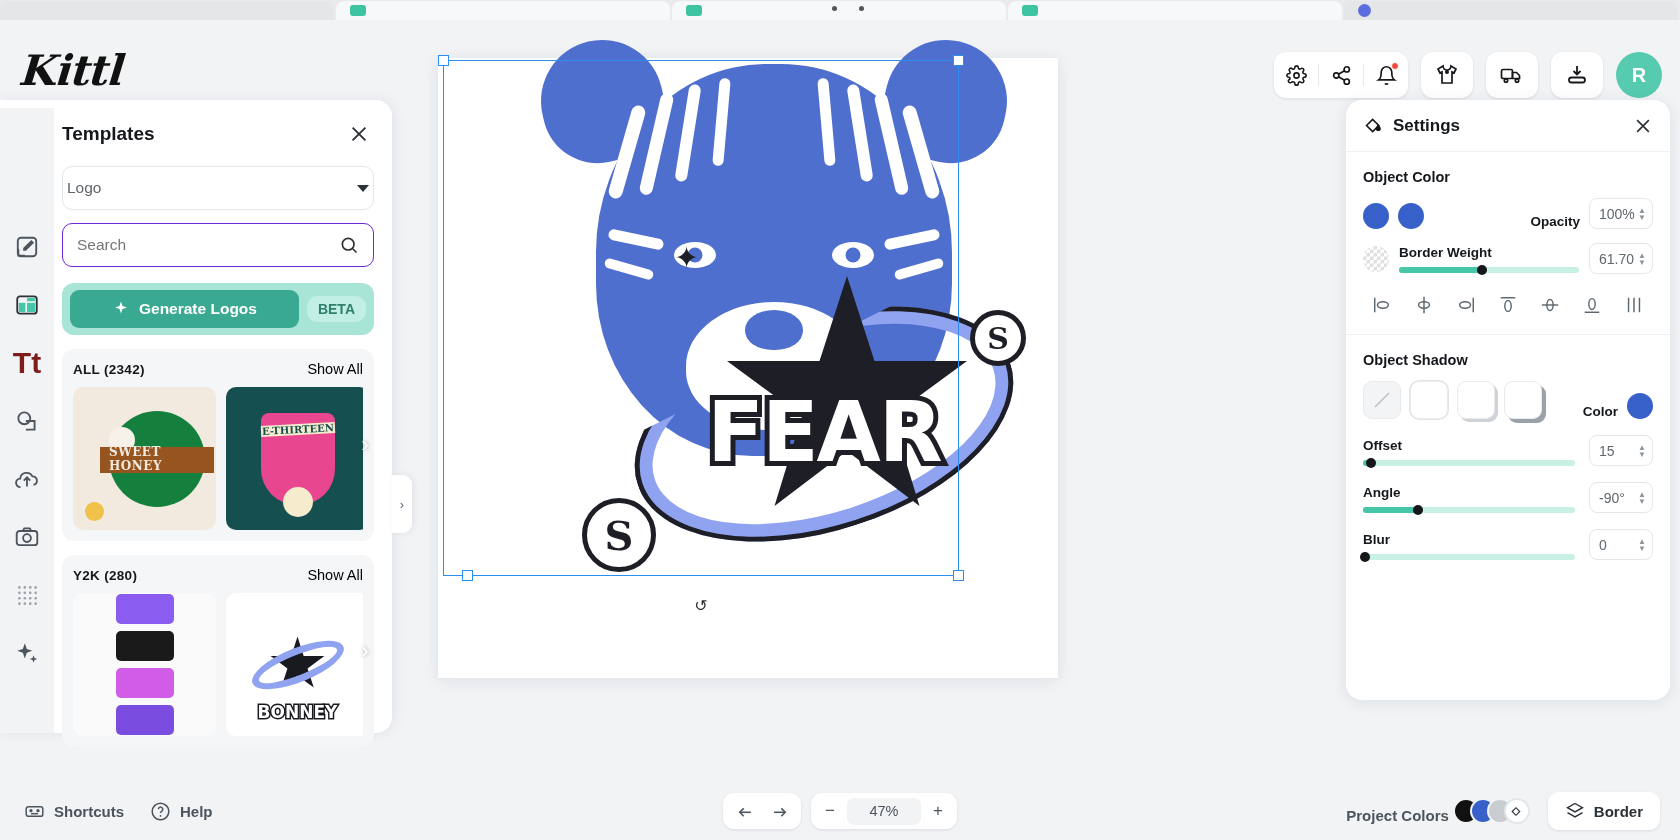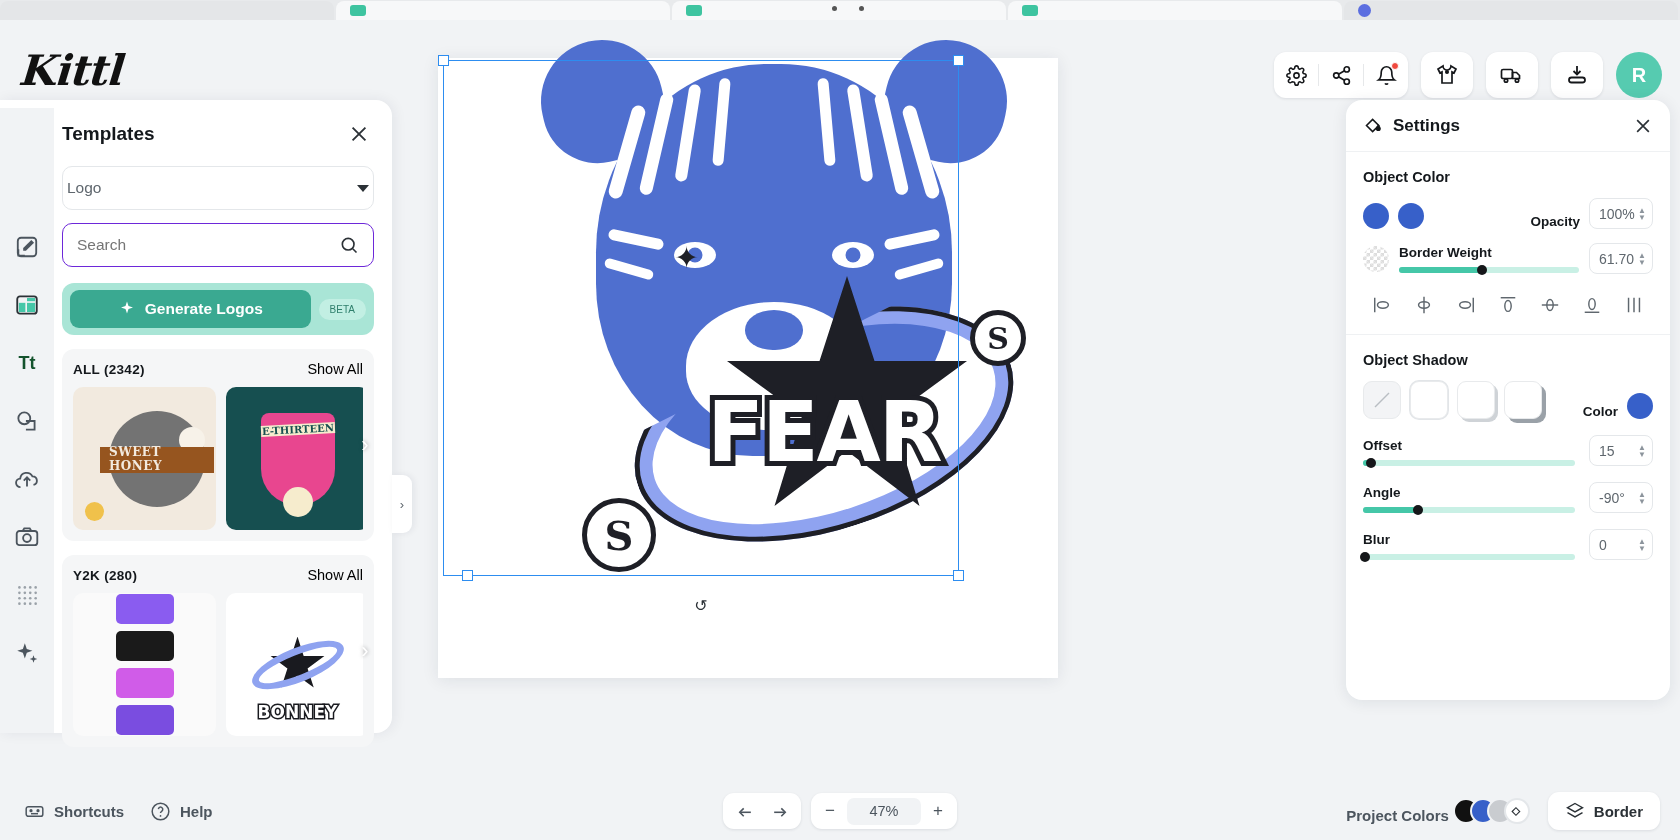--- a/index.html
+++ b/index.html
@@ -57,39 +57,39 @@
   .select-box { margin:17px 4px 0 4px; height:44px; border:1px solid #e4e7ea; border-radius:10px; display:flex;
                 align-items:center; padding:0 4px; justify-content:space-between; font-size:15.5px; color:#5f676e; cursor:pointer;}
   .caret { width:0;height:0;border-left:6px solid transparent;border-right:6px solid transparent;border-top:7px solid #2b3136;}
   .search-box { margin:13px 4px 0 4px; height:44px; border:1px solid #6d28d9; border-radius:10px; display:flex;
                 align-items:center; padding:0 14px; justify-content:space-between; cursor:text;}
   .search-box input { border:0; outline:0; font-size:15.5px; color:#5f676e; width:250px; font-family:inherit; background:transparent;}
   .gen-wrap { margin:16px 4px 0 4px; background:#a9e5d6; border-radius:12px; height:52px; display:flex;
               align-items:center; padding:0 8px; gap:8px; }
   .gen-btn { flex:1; height:38px; background:#3aa991; border-radius:9px; color:#fff; font-size:15.5px; font-weight:700;
              display:flex; align-items:center; justify-content:center; gap:9px; cursor:pointer; }
-  .beta { background:#c2efe3; color:#2f7f6c; font-size:10px; font-weight:400; border-radius:11px; padding:5px 11px; }
+  .beta { background:#c2efe3; color:#2f7f6c; font-size:14px; font-weight:700; border-radius:11px; padding:5px 11px; }
 
   .sect { margin:14px 4px 0 4px; background:#f5f6f7; border-radius:12px; padding:12px 11px 11px 11px; position:relative;}
   .sect-head { display:flex; align-items:center; justify-content:space-between; margin-bottom:10px;gap:40px;}
   .sect-title { font-size:13.5px; font-weight:700; letter-spacing:.3px; color:#14181c;}
   .show-all { font-size:14.5px; color:#000000; cursor:pointer;}
   .thumbs { display:flex; gap:10px; overflow:hidden; }
   .thumb { width:143px; height:143px; border-radius:10px; flex:none; position:relative; overflow:hidden; cursor:pointer;}
   .arrow-r { position:absolute; right:-4px; top:50%; transform:translateY(-50%); width:26px;height:26px;
              display:flex;align-items:center;justify-content:center; color:#fff; font-size:22px; z-index:3;
              text-shadow:0 0 4px rgba(0,0,0,.4); cursor:pointer;}
   .panel-handle { position:absolute; left:392px; top:375px; width:20px; height:58px; background:#fff;
                   border-top-right-radius:9px;border-bottom-right-radius:9px; display:flex; align-items:center;
                   justify-content:center; color:#5f676e; font-size:13px; box-shadow:2px 0 7px rgba(20,30,50,.07); cursor:pointer;}
 
   
   .t-honey { background:#f2eadf; display:flex;align-items:center;justify-content:center;}
-  .honey-circle{width:96px;height:96px;border-radius:50%;background:#737373;position:relative;
-                display:flex;align-items:center;justify-content:flex-end;margin-left:25px;}
+  .honey-circle{width:96px;height:96px;border-radius:50%;background:#15803d;position:relative;
+                display:flex;align-items:center;justify-content:flex-start;margin-left:25px;}
   .honey-band{position:absolute;top:52%;left:-9px;right:-9px;height:26px;background:#96551f;transform:translateY(-50%);}
   .honey-txt{position:relative;color:#f2eadf;font-size:12px;font-weight:700;font-family:"DejaVu Serif",serif;letter-spacing:.5px;}
   .honey-bee{position:absolute;top:16px;width:26px;height:26px;border-radius:50%;background:#f7f2e9;}
   .honey-dot{position:absolute;left:12px;bottom:9px;width:19px;height:19px;border-radius:50%;background:#f0c14b;}
   .t-nyc { background:#164f50; display:flex;align-items:center;justify-content:center;}
   .nyc-shield{width:74px;height:92px;background:#e8468f;border-radius:8px 8px 36px 36px;position:relative;
               display:flex;align-items:flex-start;justify-content:center;padding-top:5px;}
   .nyc-band{background:#f6eccd;width:78px;margin-top:6px;text-align:center;color:#164f50;font-size:10px;
             font-weight:700;font-family:"DejaVu Serif",serif;transform:rotate(-3deg);}
   .nyc-ball{position:absolute;bottom:-12px;left:50%;transform:translateX(-50%);width:30px;height:30px;
@@ -383,21 +383,21 @@
     </div>
     <div class="rail-item">
       <svg width="26" height="26" viewBox="0 0 24 24">
         <rect x="3" y="4" width="18" height="16" rx="2.5" fill="none" stroke="#2b3136" stroke-width="1.7"></rect>
         <rect x="4.5" y="10" width="6" height="8.5" fill="#45c7a8"></rect>
         <rect x="12" y="10" width="7.5" height="8.5" fill="#45c7a8"></rect>
         <rect x="12" y="5.5" width="7.5" height="3" fill="#45c7a8"></rect>
         </svg>
     </div>
     <div class="rail-item">
-      <span style="font-size:18px;font-weight:600;color:#14532d;font-family:'Liberation Sans',sans-serif;">Tt</span>
+      <span style="font-size:30px;font-weight:600;color:#7f1d1d;font-family:'Liberation Sans',sans-serif;">Tt</span>
     </div>
     <div class="rail-item">
       <svg width="26" height="26" viewBox="0 0 24 24" fill="none" stroke="#4c555e" stroke-width="1.7">
         <circle cx="9.5" cy="9.5" r="5.5"></circle>
           <path d="M11 12h8v8h-8"></path>
         </svg>
     </div>
     <div class="rail-item">
       <svg width="26" height="26" viewBox="0 0 24 24" fill="none" stroke="#4c555e" stroke-width="1.7">
         <path d="M18 17.5a4 4 0 00-1-7.9 6 6 0 00-11.3 2A3.8 3.8 0 006 19.5"></path>

